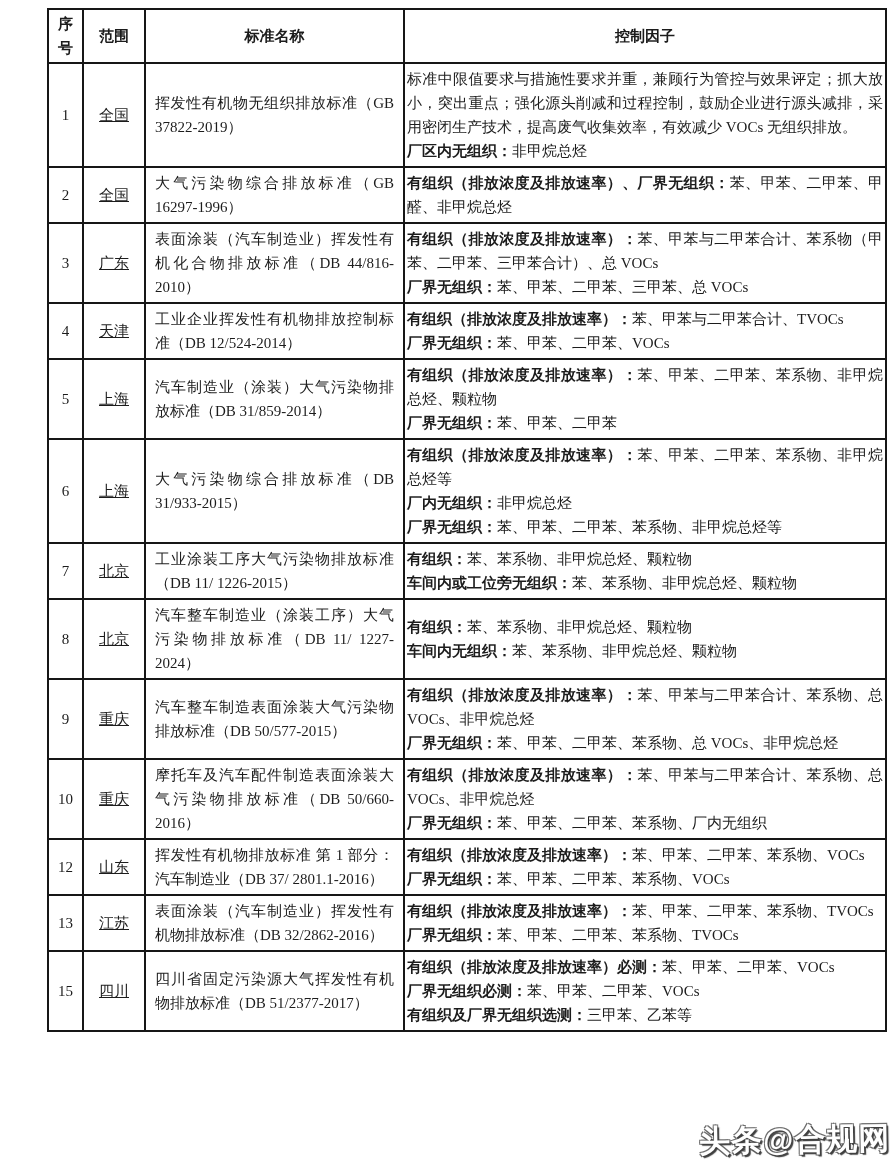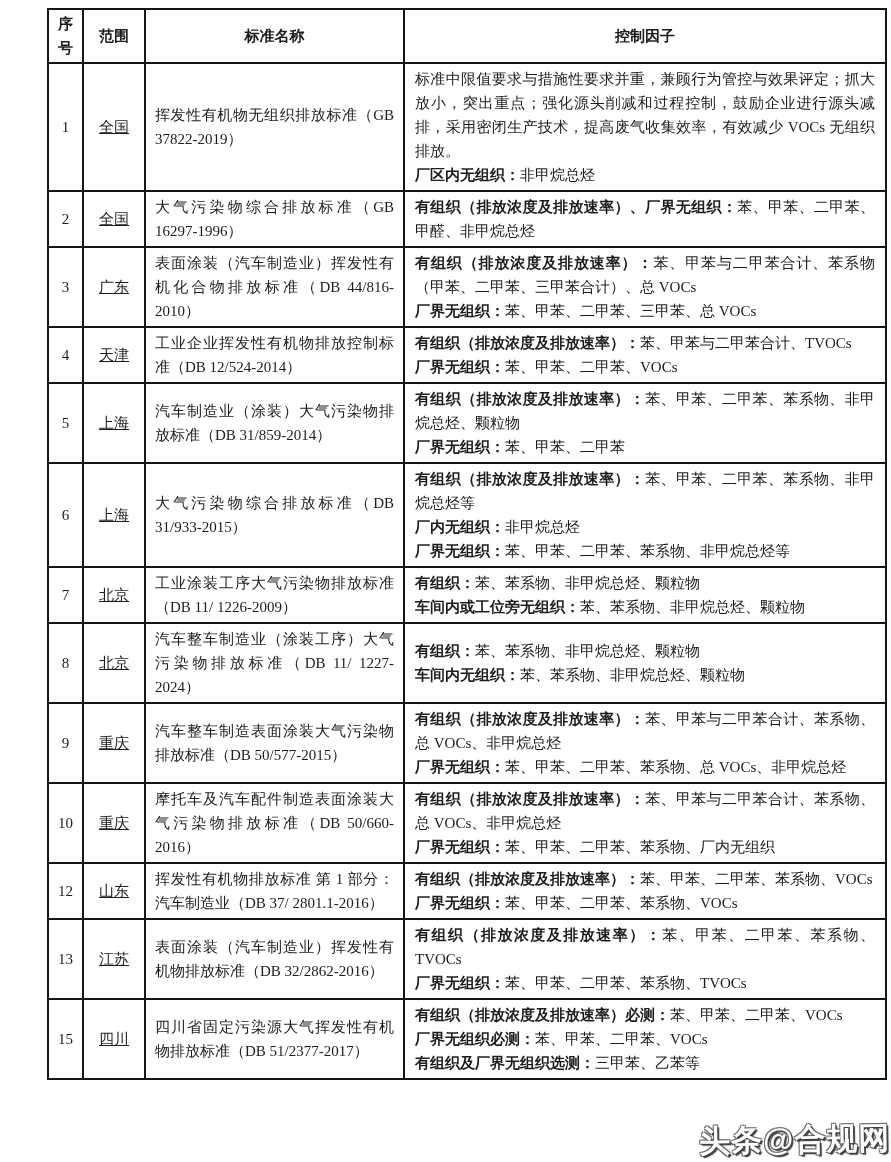--- a/index.html
+++ b/index.html
@@ -36,21 +36,21 @@
   col.c-scope   { width: 62px; }
   col.c-name    { width: 259px; }
   col.c-control { width: 482px; }
   td.col-index  { text-align: center; }
   td.col-scope  { text-align: center; text-decoration: underline; }
   td.col-name   {
     padding: 3px 9px;
     text-align: justify;
     text-justify: inter-character;
   }
-  td.col-control { padding: 3px 10px; margin-top: 48px; }
+  td.col-control { padding: 3px 2px; margin-top: 48px; }
   .ctrl-para {
     text-align: justify;
     text-justify: inter-character;
   }
   .b {
     font-family: Liberation Serif, serif;
     font-weight: bold;
   }
   .watermark {
     position: absolute;
@@ -140,21 +140,21 @@
         <td class="col-name">大气污染物综合排放标准（DB 31/933-2015）</td>
         <td class="col-control">
           <div class="ctrl-para"><span class="b">有组织（排放浓度及排放速率）：</span><span>苯、甲苯、二甲苯、苯系物、非甲烷总烃等</span></div>
           <div class="ctrl-para"><span class="b">厂内无组织：</span><span>非甲烷总烃</span></div>
           <div class="ctrl-para"><span class="b">厂界无组织：</span><span>苯、甲苯、二甲苯、苯系物、非甲烷总烃等</span></div>
         </td>
       </tr>
       <tr>
         <td class="col-index">7</td>
         <td class="col-scope">北京</td>
-        <td class="col-name">工业涂装工序大气污染物排放标准（DB 11/ 1226-2009）</td>
+        <td class="col-name">工业涂装工序大气污染物排放标准（DB 11/ 1226-2015）</td>
         <td class="col-control">
           <div class="ctrl-para"><span class="b">有组织：</span><span>苯、苯系物、非甲烷总烃、颗粒物</span></div>
           <div class="ctrl-para"><span class="b">车间内或工位旁无组织：</span><span>苯、苯系物、非甲烷总烃、颗粒物</span></div>
         </td>
       </tr>
       <tr>
         <td class="col-index">8</td>
         <td class="col-scope">北京</td>
         <td class="col-name">汽车整车制造业（涂装工序）大气污染物排放标准（DB 11/ 1227-2024）</td>
         <td class="col-control">

